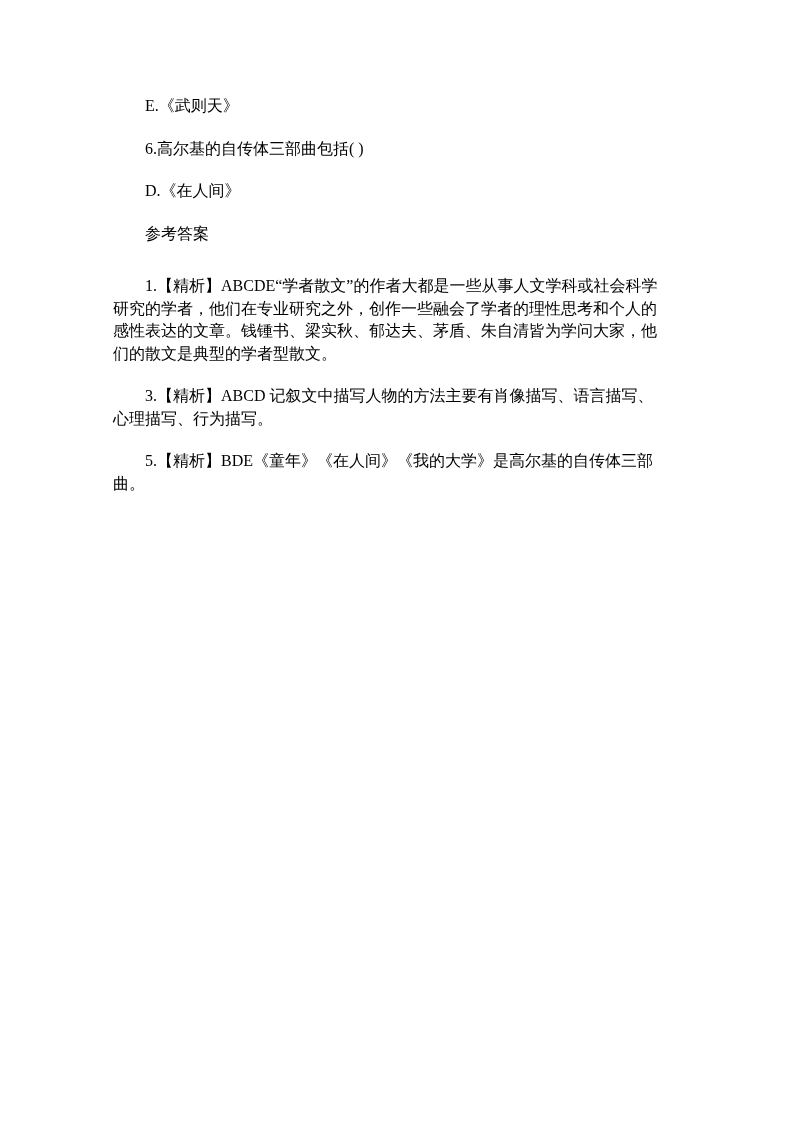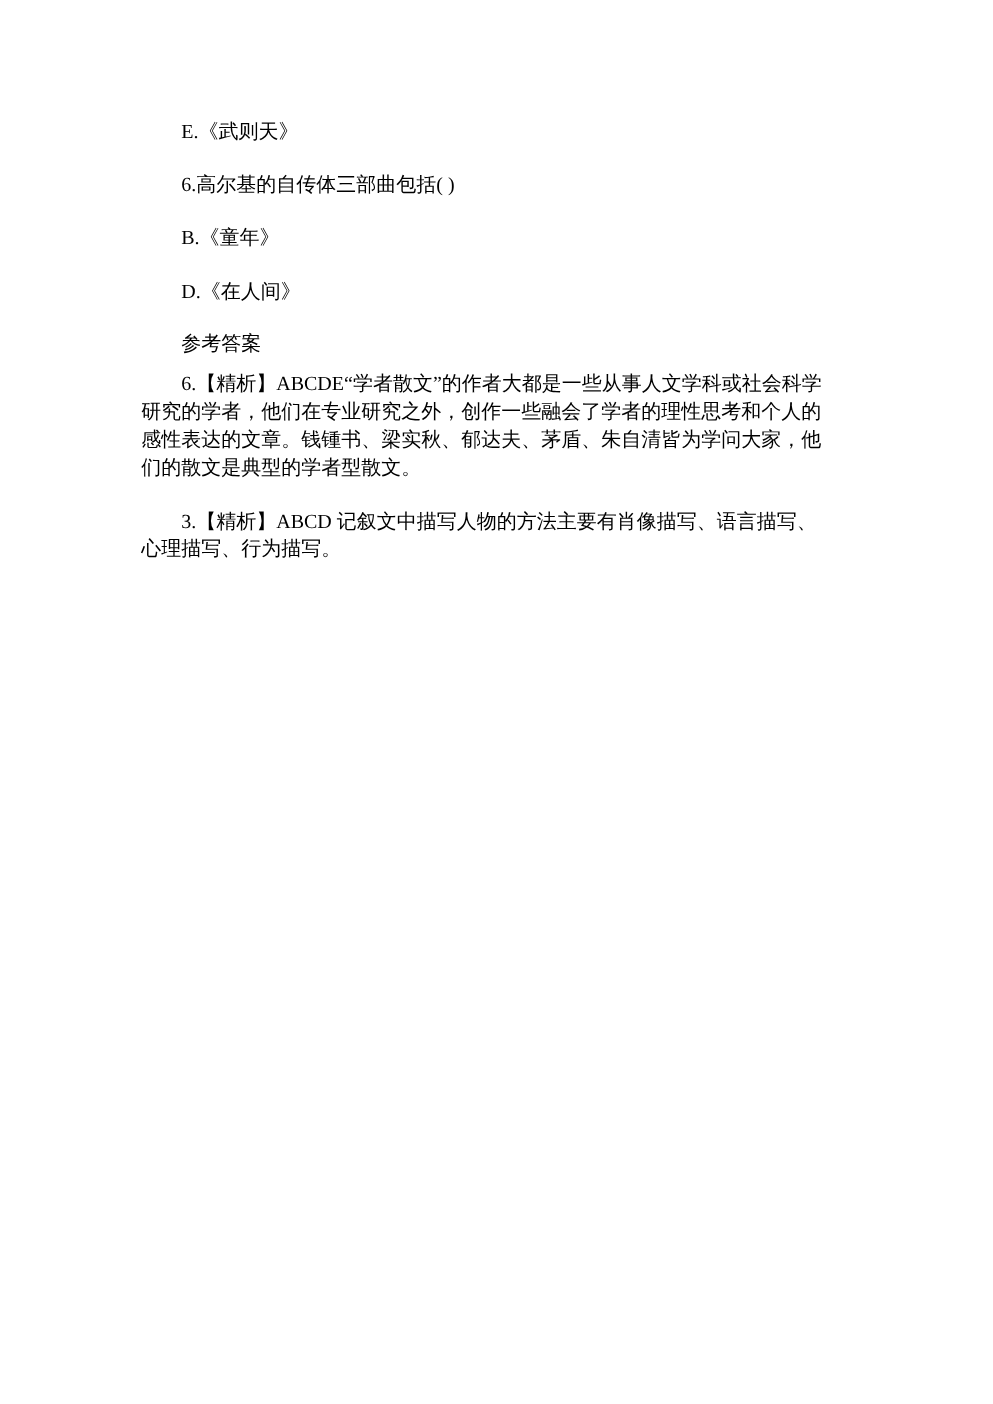--- a/index.html
+++ b/index.html
@@ -23,29 +23,29 @@
   .para {
     margin: 0 0 20px 0;
     font-size: 16px;
     line-height: 22.5px;
     text-indent: 2em;
     text-align: left;
     word-break: break-all;
     white-space: normal;
   }
   .para.heading {
-    margin-bottom: 9px;
+    margin-bottom: 30px;
   }
 </style>
 </head>
 <body>
 
 <div class="page">
   <div class="doc-body">
       <p class="para option">E.《武则天》</p>
       <p class="para question">6.高尔基的自传体三部曲包括( )</p>
-      <p class="para option">B.《童年》</p>
       <p class="para option">D.《在人间》</p>
       <p class="para heading">参考答案</p>
-      <p class="para answer">6.【精析】ABCDE“学者散文”的作者大都是一些从事人文学科或社会科学研究的学者，他们在专业研究之外，创作一些融会了学者的理性思考和个人的感性表达的文章。钱锺书、梁实秋、郁达夫、茅盾、朱自清皆为学问大家，他们的散文是典型的学者型散文。</p>
+      <p class="para answer">1.【精析】ABCDE“学者散文”的作者大都是一些从事人文学科或社会科学研究的学者，他们在专业研究之外，创作一些融会了学者的理性思考和个人的感性表达的文章。钱锺书、梁实秋、郁达夫、茅盾、朱自清皆为学问大家，他们的散文是典型的学者型散文。</p>
       <p class="para answer">3.【精析】ABCD 记叙文中描写人物的方法主要有肖像描写、语言描写、心理描写、行为描写。</p>
+      <p class="para answer">5.【精析】BDE《童年》《在人间》《我的大学》是高尔基的自传体三部曲。</p>
     </div>
 </div>
 
 </body></html>

